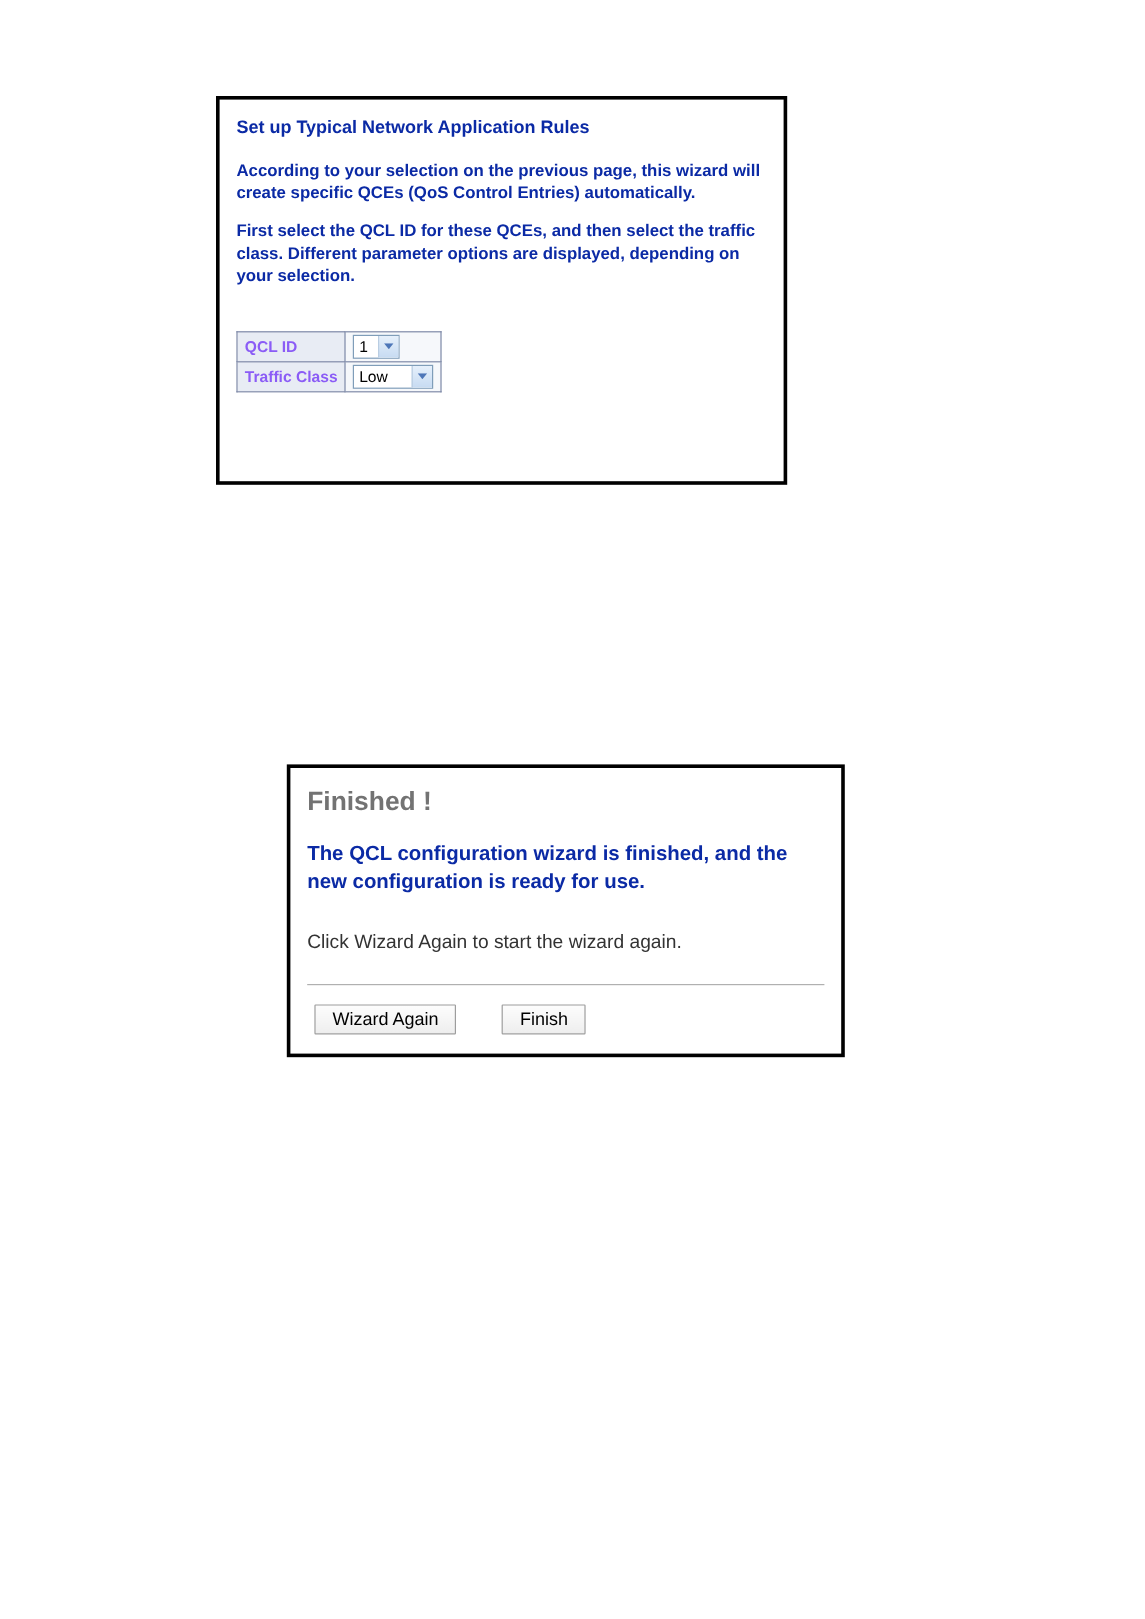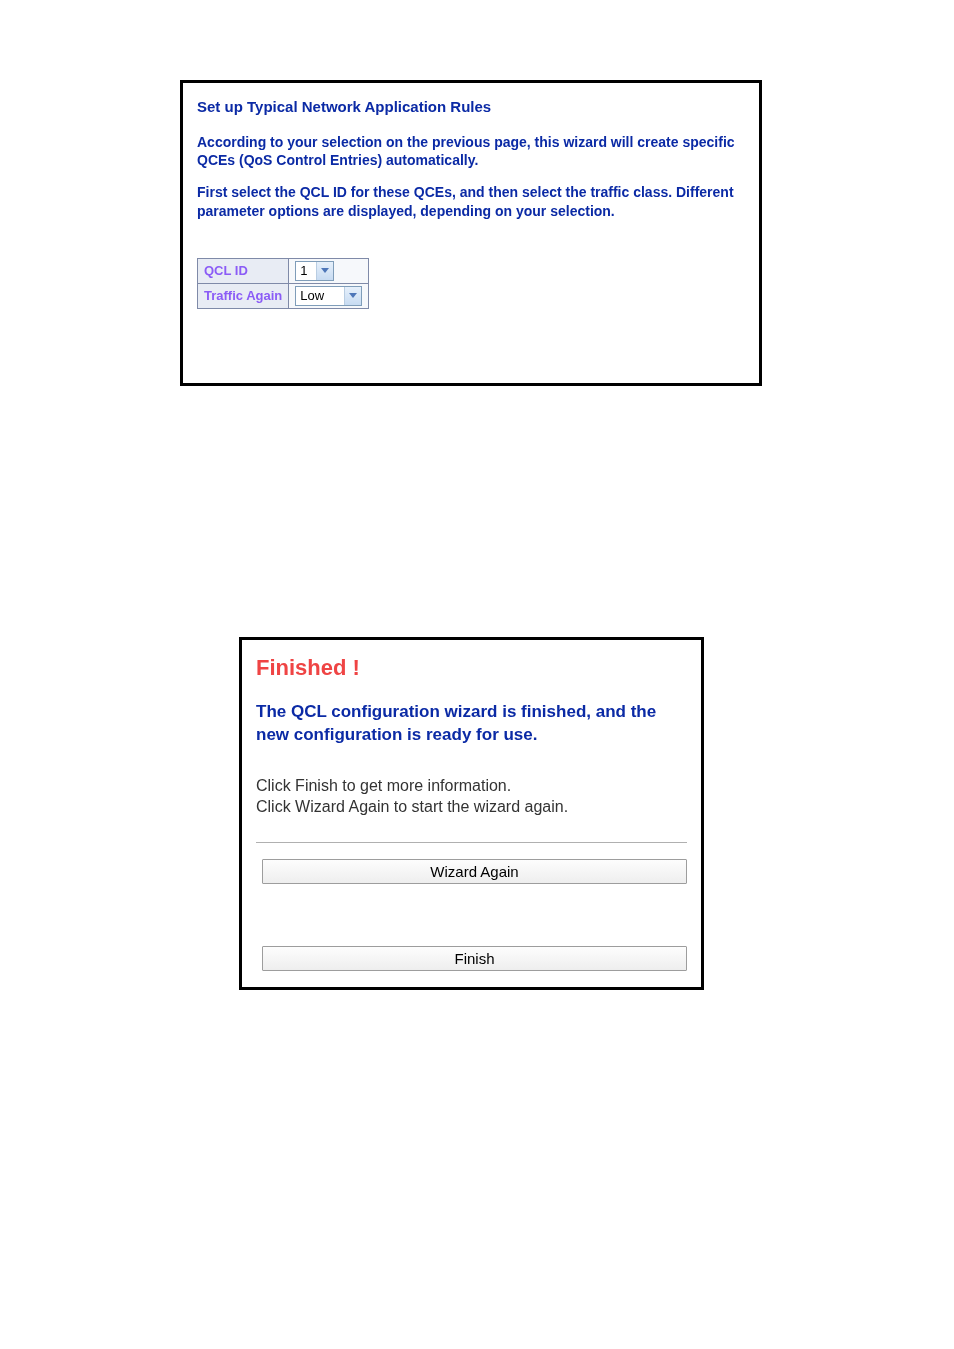--- a/index.html
+++ b/index.html
@@ -7,21 +7,21 @@
       padding: 0;
       background: #ffffff;
       font-family: Arial, Helvetica, sans-serif;
       width: 954px;
       height: 1349px;
     }
     .panel1 {
       position: absolute;
       left: 180px;
       top: 80px;
-      width: 582px;
+      width: 476px;
       border: 3px solid #000;
       padding: 15px 14px 14px 14px;
       box-sizing: border-box;
     }
     .heading-blue {
       color: #0b2aa5;
       font-weight: bold;
       font-size: 15px;
       margin-bottom: 18px;
     }
@@ -94,21 +94,21 @@
     .panel2 {
       position: absolute;
       left: 239px;
       top: 637px;
       width: 465px;
       border: 3px solid #000;
       padding: 15px 14px 16px 14px;
       box-sizing: border-box;
     }
     .panel2 .heading-big {
-      color: #ef4444;
+      color: #737373;
       font-weight: bold;
       font-size: 22px;
       margin-bottom: 20px;
     }
     .panel2 .sub-blue {
       color: #0b2aa5;
       font-weight: bold;
       font-size: 17px;
       line-height: 1.35;
       margin-bottom: 28px;
@@ -129,23 +129,22 @@
       border: 1px solid #9d9d9d;
       background: linear-gradient(#fdfdfd, #eeeeee);
       padding: 3px 14px;
       font-size: 15px;
       font-family: inherit;
       cursor: pointer;
       border-radius: 1px;
     }
     .panel2 .btn-row2 {
       display: flex;
-      gap: 62px;
+      gap: 38px;
       margin-left: 6px;
-      flex-direction: column;
     }
   </style>
 </head>
 <body>
 
 <div class="panel1">
   <div class="heading-blue">Set up Typical Network Application Rules</div>
   <div class="text-blue">According to your selection on the previous page, this wizard will create specific QCEs (QoS Control Entries) automatically.</div>
   <div class="text-blue">First select the QCL ID for these QCEs, and then select the traffic class. Different parameter options are displayed, depending on your selection.</div>
 
@@ -158,21 +157,21 @@
           <span class="val">1</span>
           <span class="arrow">
             <svg viewBox="0 0 8 5">
                   <path d="M0 0 L8 0 L4 5 Z" fill="#4d76b8"></path>
                 </svg>
           </span>
         </span>
       </td>
     </tr>
     <tr>
-      <td class="label">Traffic Again</td>
+      <td class="label">Traffic Class</td>
       <td>
         <span class="select-wrap wide">
           <span class="val">Low</span>
           <span class="arrow">
             <svg viewBox="0 0 8 5">
                   <path d="M0 0 L8 0 L4 5 Z" fill="#4d76b8"></path>
                 </svg>
           </span>
         </span>
       </td>
@@ -180,21 +179,20 @@
   </tbody>
     </table>
 
 </div>
 
 <div class="panel2">
   <div class="heading-big">Finished !</div>
   <div class="sub-blue">The QCL configuration wizard is finished, and the new configuration is ready for use.</div>
 
   <div class="instructions">
-    <div>Click Finish to get more information.</div>
     <div>Click Wizard Again to start the wizard again.</div>
   </div>
 
   <hr class="hr">
 
   <div class="btn-row2">
     <button class="btn2">Wizard Again</button>
     <button class="btn2">Finish</button>
   </div>
 </div>

